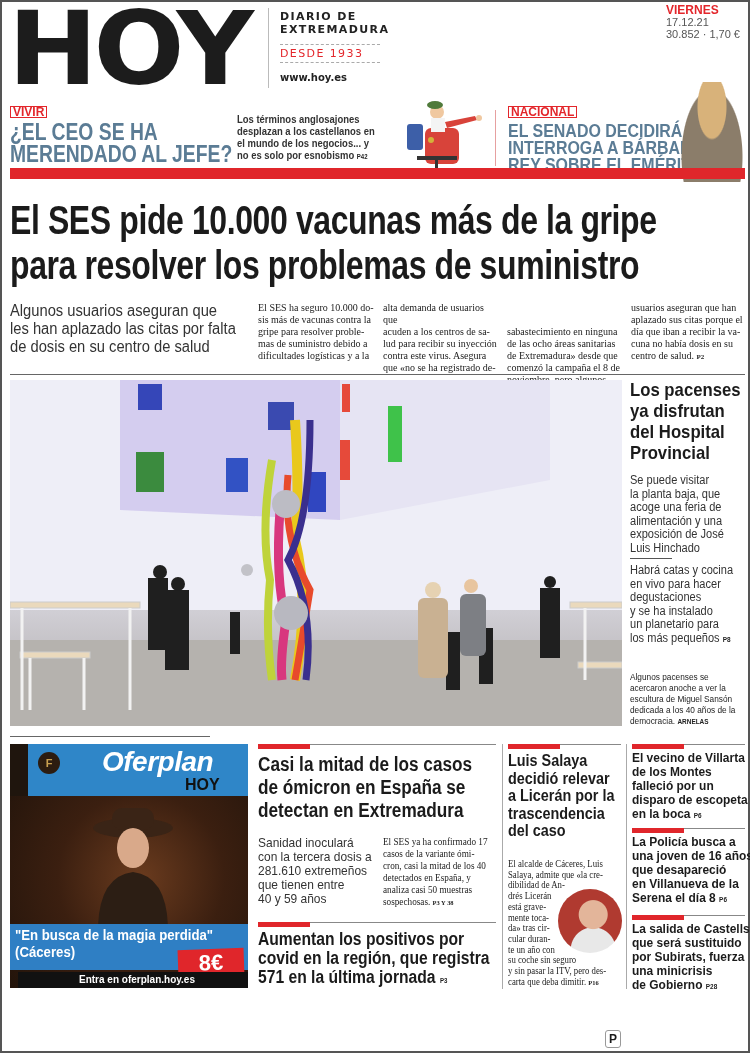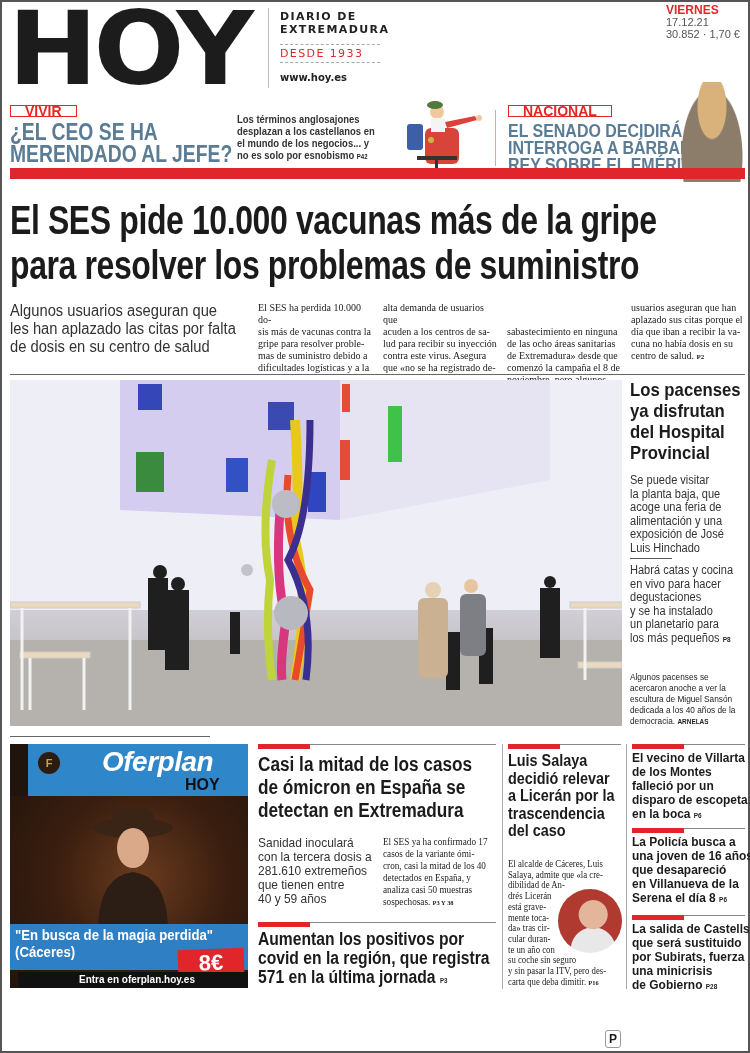--- a/index.html
+++ b/index.html
@@ -10,21 +10,21 @@
   
   .logo { left: 6px; top: 2px; font-family: "DejaVu Sans", sans-serif; font-weight: 900; font-size: 102px; letter-spacing: -4px; line-height: 90px; color: #1c1c1c; transform: scaleX(1.05); transform-origin: left; }
   .mast-div { left: 266px; top: 6px; width: 1px; height: 80px; background: #bbb; }
   .tagline { left: 278px; top: 8px; font-family: "DejaVu Sans", sans-serif; font-size: 11px; font-weight: bold; letter-spacing: 1.4px; line-height: 13px; color: #222; }
   .since { left: 278px; top: 42px; width: 100px; border-top: 1px dashed #aaa; border-bottom: 1px dashed #aaa; padding: 2px 0; font-family: "DejaVu Sans", sans-serif; font-size: 11px; letter-spacing: 1.4px; color: #e3262b; }
   .url { left: 278px; top: 70px; font-family: "DejaVu Sans", sans-serif; font-size: 10px; font-weight: bold; color: #222; }
   .dateblock { right: 8px; top: 2px; text-align: left; font-size: 11px; line-height: 12px; color: #555; }
   .dateblock .day { color: #e3262b; font-weight: 900; font-size: 12px; }
 
   
-  .tag { display: inline-block; border: 1px solid #e3262b; color: #e3262b; font-size: 14px; font-weight: bold; padding: 0 14px; line-height: 10px; background: #fff; }
+  .tag { display: inline-block; border: 1px solid #e3262b; color: #e3262b; font-size: 12px; font-weight: bold; padding: 0 2px; line-height: 10px; background: #fff; }
   .teaser-head { font-family: "Liberation Sans", sans-serif; font-weight: bold; color: #5b7c95; font-size: 23px; line-height: 22px; transform: scaleX(0.84); transform-origin: left; white-space: nowrap; }
   .teaser-text { font-size: 11px; line-height: 12px; color: #333; font-weight: bold; transform: scaleX(0.86); transform-origin: left; white-space: nowrap; }
   .pg { font-size: 7px; font-weight: 900; color: #222; }
   .redbar { left: 8px; top: 166px; width: 735px; height: 11px; background: #e0262b; }
   .vsep-red { left: 493px; top: 108px; width: 1px; height: 56px; background: #e6a0a0; }
 
   
   .cartoon { left: 395px; top: 92px; width: 90px; height: 74px; }
   .portrait { left: 676px; top: 80px; width: 68px; height: 100px; background: radial-gradient(ellipse at 50% 25%, #d8b27a 0 14px, transparent 15px), radial-gradient(ellipse at 50% 75%, #8b7d6a 0 30px, transparent 31px); }
 
@@ -134,21 +134,21 @@
     <div>para resolver los problemas de suministro</div>
   </div>
 
   <div class="abs deck">
     <div>Algunos usuarios aseguran que</div>
     <div>les han aplazado las citas por falta</div>
     <div>de dosis en su centro de salud</div>
   </div>
 
   <div class="abs col-text" style="left:256px;">
-    <div>El SES ha perdida 10.000 do-</div>
+    <div>El SES ha seguro 10.000 do-</div>
     <div>sis más de vacunas contra la</div>
     <div>gripe para resolver proble-</div>
     <div>mas de suministro debido a</div>
     <div>dificultades logísticas y a la</div>
   </div>
   <div class="abs col-text" style="left:381px;">
     <div>alta demanda de usuarios que</div>
     <div>acuden a los centros de sa-</div>
     <div>lud para recibir su inyección</div>
     <div>contra este virus. Asegura</div>

